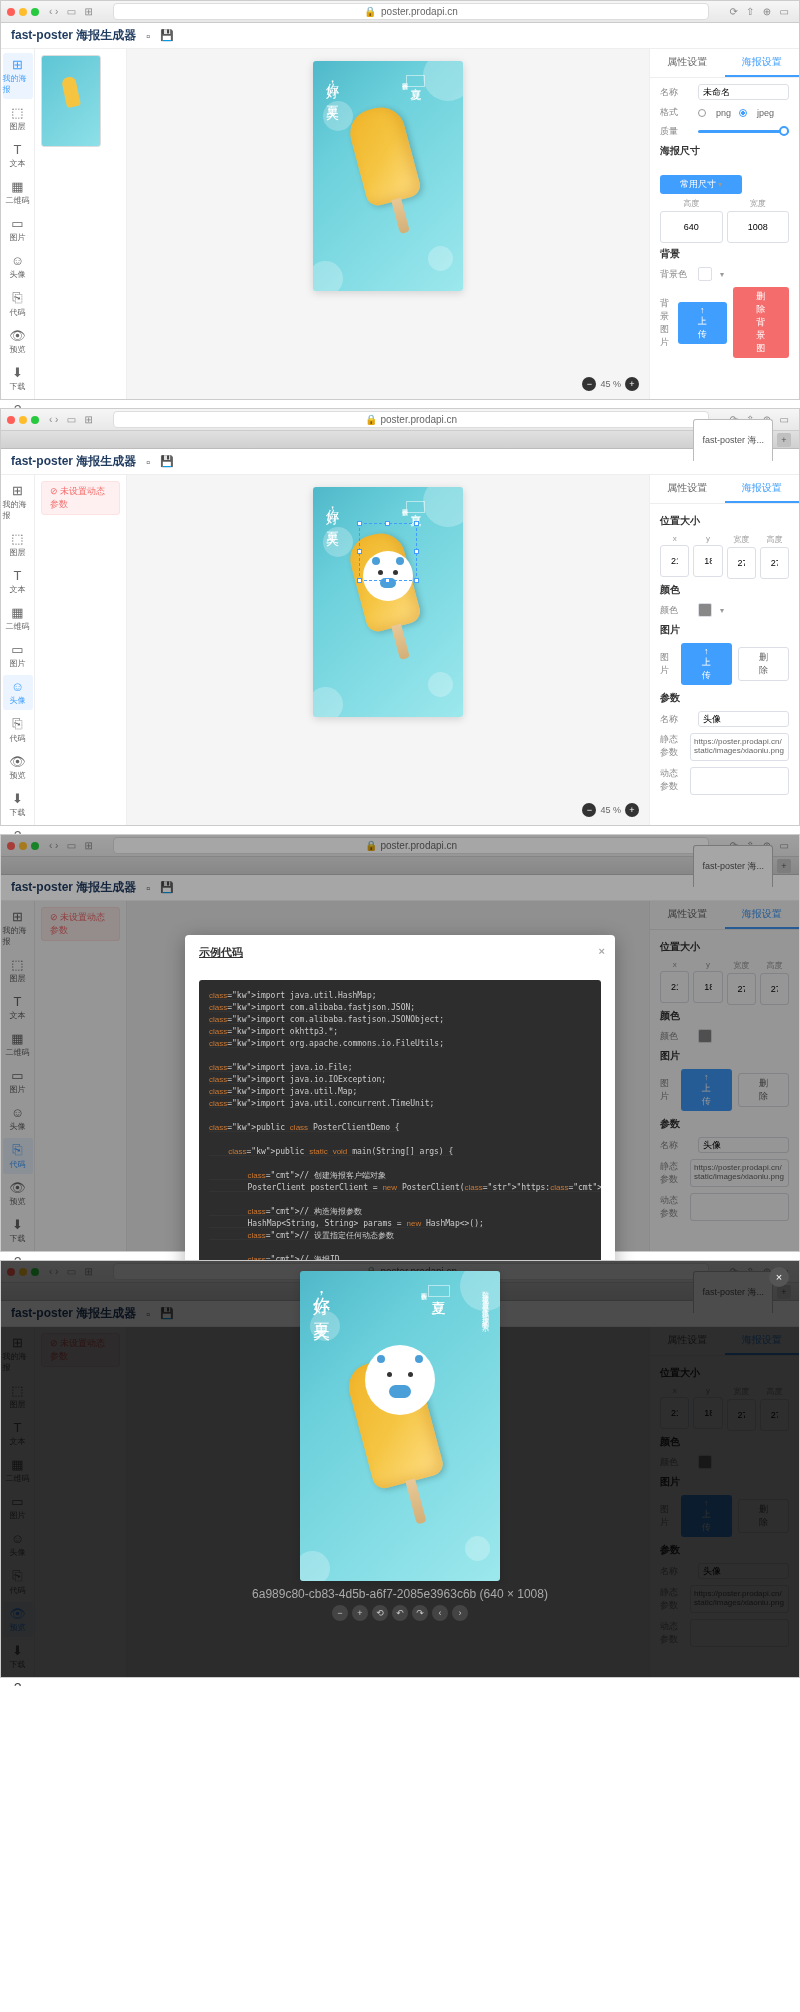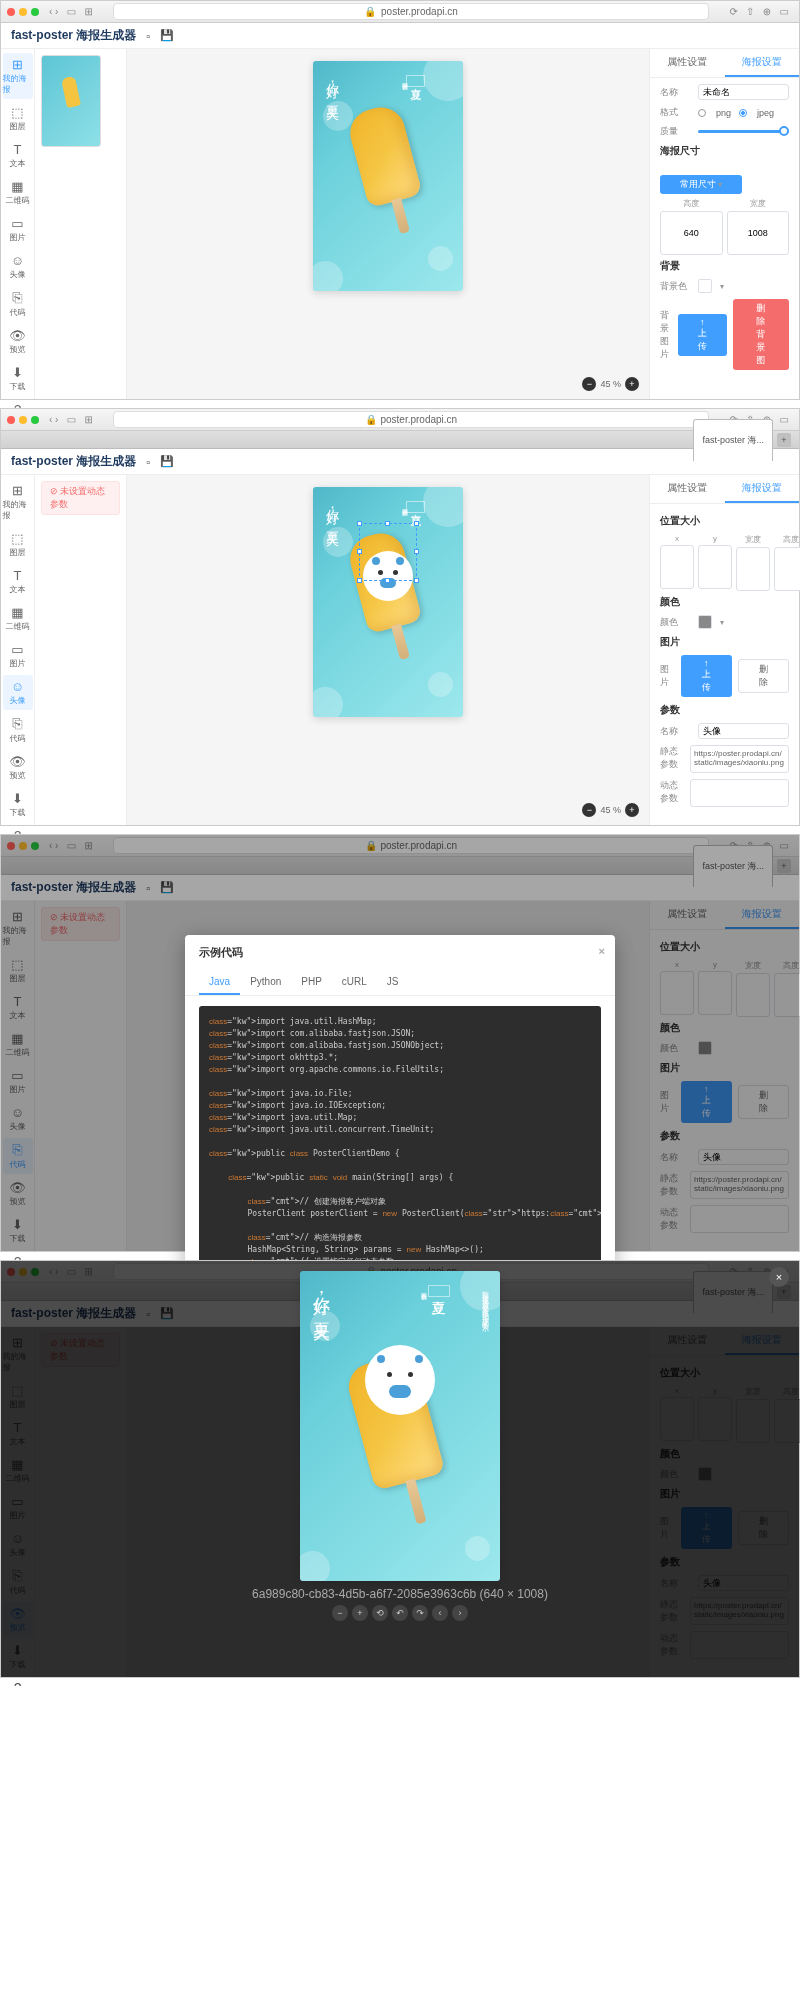--- a/index.html
+++ b/index.html
@@ -66,24 +66,24 @@
 .slider { flex: 1; height: 3px; background: #409eff; border-radius: 2px; position: relative; }
 .slider-thumb { width: 10px; height: 10px; background: #fff; border: 2px solid #409eff; border-radius: 50%; position: absolute; right: 0; top: -4px; }
 .btn { padding: 3px 20px; border-radius: 3px; font-size: 9px; cursor: pointer; border: none; }
 .btn-primary { background: #409eff; color: #fff; }
 .btn-default { background: #fff; border: 1px solid #dcdfe6; color: #666; }
 .btn-danger { background: #f56c6c; color: #fff; }
 .color-sw { width: 14px; height: 14px; border: 1px solid #dcdfe6; background: #888; border-radius: 2px; display: inline-block; }
 .dim-inputs { display: flex; gap: 4px; }
 .dim-col { flex: 1; }
 .dim-col label { font-size: 8px; color: #999; display: block; text-align: center; margin-bottom: 2px; }
-.dim-col input { width: 100%; border: 1px solid #dcdfe6; border-radius: 3px; padding: 16px; font-size: 9px; text-align: center; }
+.dim-col input { width: 100%; border: 1px solid #dcdfe6; border-radius: 3px; padding: 10px; font-size: 9px; text-align: center; }
 .textarea { width: 100%; border: 1px solid #dcdfe6; border-radius: 3px; padding: 3px; font-size: 8px; min-height: 28px; resize: none; color: #666; }
 .overlay { position: absolute; inset: 0; background: rgba(0,0,0,.35); }
-.modal { position: absolute; left: 50%; top: 100px; transform: translateX(-50%); width: 430px; background: #fff; border-radius: 4px; box-shadow: 0 4px 20px rgba(0,0,0,.3); }
+.modal { position: absolute; left: 50%; top: 100px; transform: translateX(-50%); width: 430px; background: #fff; border-radius: 4px; box-shadow: 0 4px 20px rgba(0,0,0,.3); text-decoration: underline; }
 .modal-hd { padding: 10px 14px; font-size: 11px; font-weight: 600; color: #333; position: relative; }
 .modal-close { position: absolute; right: 10px; top: 10px; color: #aaa; cursor: pointer; }
 .code-tabs { display: flex; border-bottom: 1px solid #eee; padding-left: 14px; }
 .code-tab { padding: 6px 10px; font-size: 10px; color: #666; cursor: pointer; }
 .code-tab.active { color: #409eff; border-bottom: 2px solid #409eff; }
 .code-block { margin: 10px 14px; background: #2d2d2d; color: #ccc; font-family: Menlo, monospace; font-size: 8px; padding: 10px; border-radius: 3px; line-height: 1.5; white-space: pre; overflow: auto; }
 .kw { color: #cc7832; }
 .preview-overlay { position: absolute; inset: 0; background: rgba(0,0,0,.7); display: flex; flex-direction: column; align-items: center; justify-content: flex-start; padding-top: 10px; }
 .preview-close { position: absolute; top: 6px; right: 10px; width: 20px; height: 20px; border-radius: 50%; background: #555; color: #fff; display: flex; align-items: center; justify-content: center; cursor: pointer; font-size: 11px; }
 .preview-img { width: 200px; position: relative; }
@@ -479,27 +479,20 @@
         <div class="prop-row">
             <span class="prop-label">动态参数</span>
             <textarea class="textarea" style=""></textarea>
           </div>
       </div>
     </div>
   </div>
   <div class="overlay"></div>
   <div class="modal">
     <div class="modal-hd"><span>示例代码</span><span class="modal-close">×</span></div>
-    <div class="code-tabs" id="code-tabs">
-        <div class="code-tab active">Java</div>
-        <div class="code-tab">Python</div>
-        <div class="code-tab">PHP</div>
-        <div class="code-tab">cURL</div>
-        <div class="code-tab">JS</div>
-      </div>
     <pre class="code-block" id="code-block"><span <span="" class="kw">class</span>="kw"&gt;import java.util.HashMap;
 <span <span="" class="kw">class</span>="kw"&gt;import com.alibaba.fastjson.JSON;
 <span <span="" class="kw">class</span>="kw"&gt;import com.alibaba.fastjson.JSONObject;
 <span <span="" class="kw">class</span>="kw"&gt;import okhttp3.*;
 <span <span="" class="kw">class</span>="kw"&gt;import org.apache.commons.io.FileUtils;
 
 <span <span="" class="kw">class</span>="kw"&gt;import java.io.File;
 <span <span="" class="kw">class</span>="kw"&gt;import java.io.IOException;
 <span <span="" class="kw">class</span>="kw"&gt;import java.util.Map;
 <span <span="" class="kw">class</span>="kw"&gt;import java.util.concurrent.TimeUnit;

